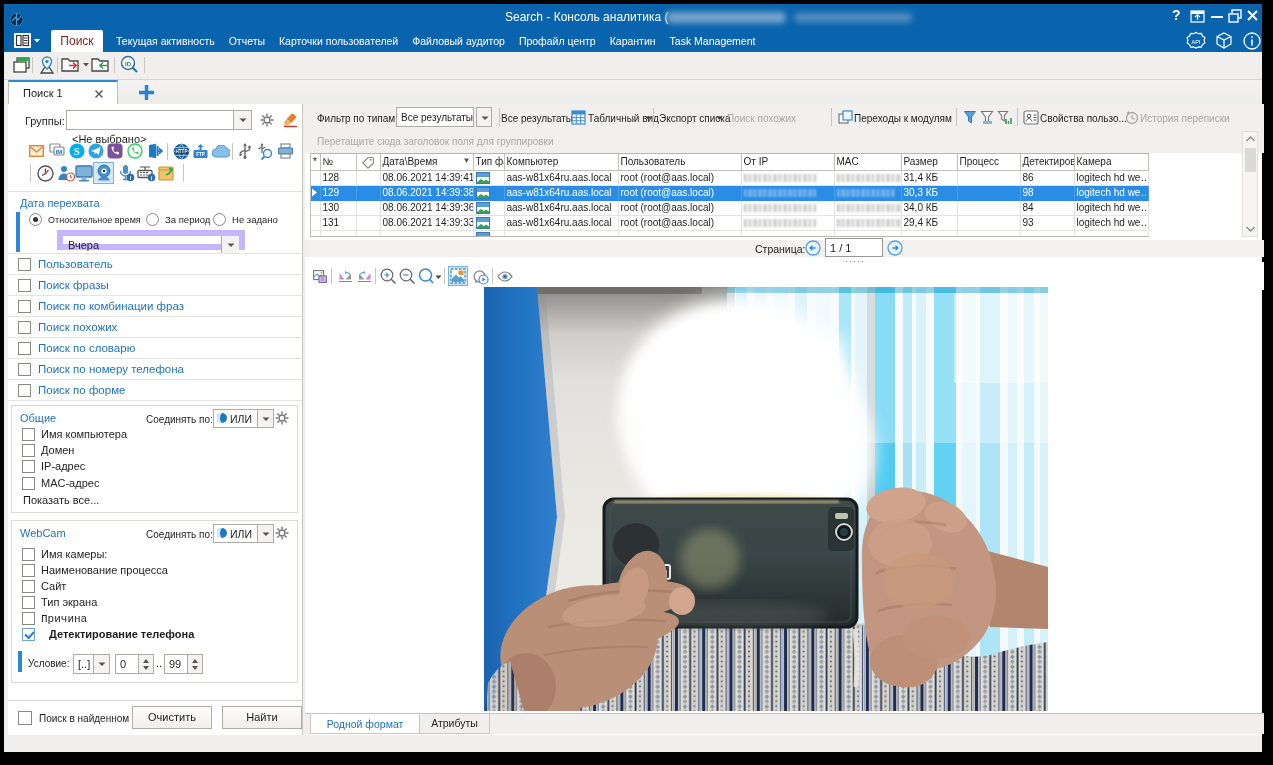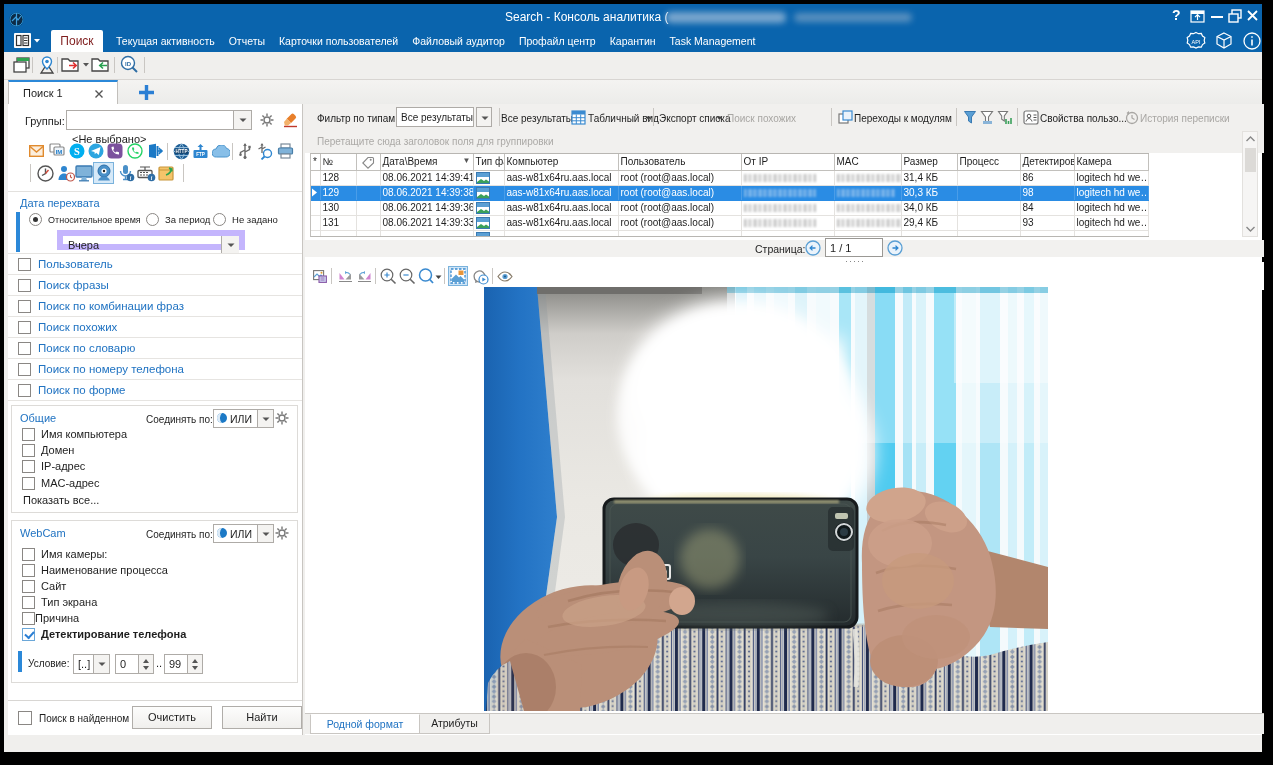--- a/index.html
+++ b/index.html
@@ -360,22 +360,22 @@
       </div>
     </div>
     <svg class="abs" style="left:262px;top:4px;" width="16" height="16" viewBox="0 0 16 16">
       <circle cx="8" cy="8" r="3" fill="none" stroke="#777" stroke-width="1.4"></circle>
       <path d="M8 1.5 V4 M8 12 V14.5 M1.5 8 H4 M12 8 H14.5 M3.4 3.4 L5.2 5.2 M10.8 10.8 L12.6 12.6 M12.6 3.4 L10.8 5.2 M5.2 10.8 L3.4 12.6" stroke="#777" stroke-width="1.4"></path>
     </svg>
     <div class="abs" style="left:10px;top:27px;"><span class="cb"></span><span style="margin-left:6px;">Имя камеры:</span></div>
     <div class="abs" style="left:10px;top:43px;"><span class="cb"></span><span style="margin-left:6px;">Наименование процесса</span></div>
     <div class="abs" style="left:10px;top:59px;"><span class="cb"></span><span style="margin-left:6px;">Сайт</span></div>
     <div class="abs" style="left:10px;top:75px;"><span class="cb"></span><span style="margin-left:6px;">Тип экрана</span></div>
-    <div class="abs" style="left:10px;top:91px;"><span class="cb"></span><span style="">Причина</span></div>
-    <div class="abs" style="left:10px;top:107px;"><span class="cbk"></span><span style="margin-left:6px;font-weight:bold;">Детектирование телефона</span></div>
+    <div class="abs" style="left:10px;top:91px;"><span class="cb"></span><span style="margin-left:6px;font-family:Liberation Mono, monospace;">Причина</span></div>
+    <div class="abs" style="left:10px;top:107px;"><span class="cbk"></span><span style="margin-left:14px;font-weight:bold;">Детектирование телефона</span></div>
     <div class="abs" style="left:6px;top:130px;width:4px;height:21px;background:#2b88d8;"></div>
     <div class="abs" style="left:16px;top:137px;font-size:10px;">Условие:</div>
     <div class="abs" style="left:61px;top:133px;width:37px;height:20px;border:1px solid #aeaba7;background:#fff;">
       <span style="position:absolute;left:4px;top:3px;">[..]</span>
       <div class="abs" style="right:0;top:0;width:16px;height:18px;border-left:1px solid #aeaba7;background:#f4f3f1;">
         <svg style="position:absolute;left:4px;top:7px;" width="8" height="5" viewBox="0 0 8 5">
               <path d="M0.5 0.5 l3.5 3.5 3.5-3.5z" fill="#555"></path>
             </svg>
       </div>
     </div>

